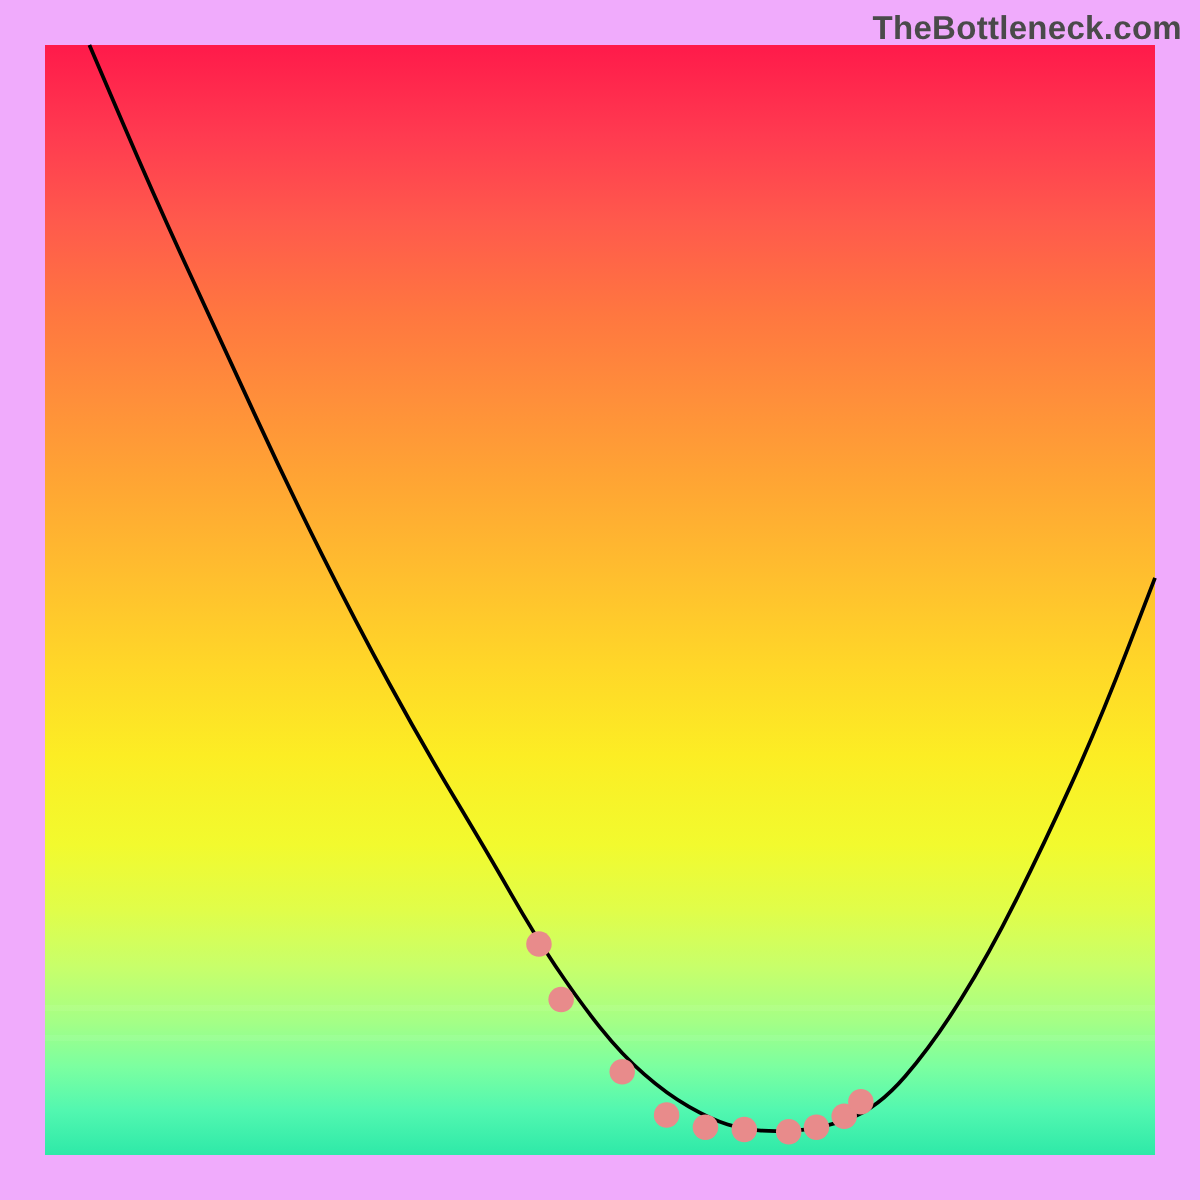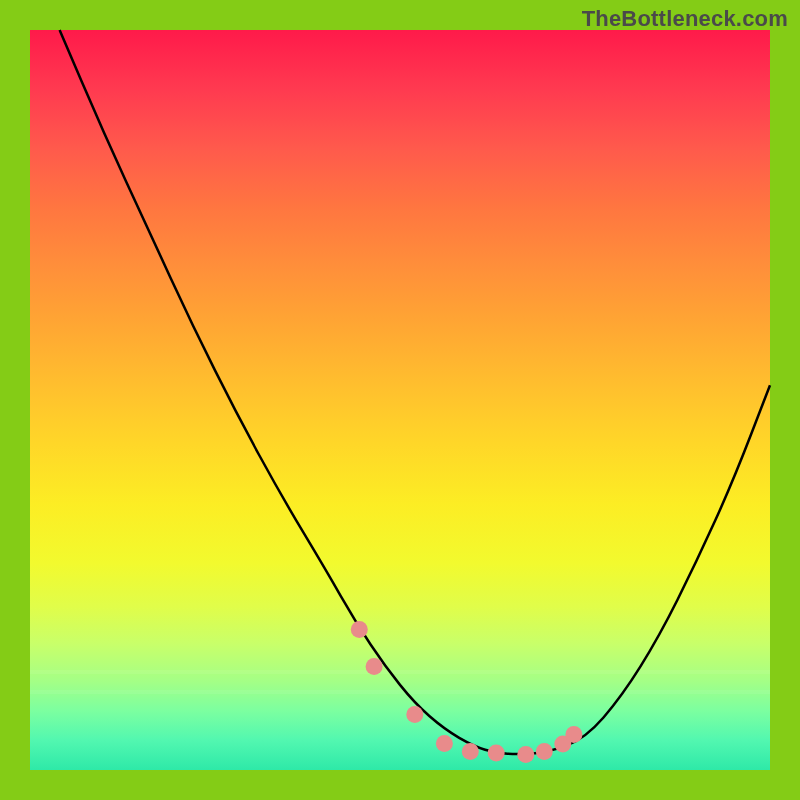--- a/index.html
+++ b/index.html
@@ -10,21 +10,21 @@
     background: #000;
     overflow: hidden;
     font-family: Arial, Helvetica, sans-serif;
   }
   .frame {
     position: absolute;
     left: 0;
     top: 0;
     width: 800px;
     height: 800px;
-    background: #84cc16;
+    background: #f0abfc;
   }
   .plot-area {
     position: absolute;
     left: 30px;
     top: 30px;
     width: 740px;
     height: 740px;
     
     background: linear-gradient(to bottom,
       #ff1a4a 0%,

